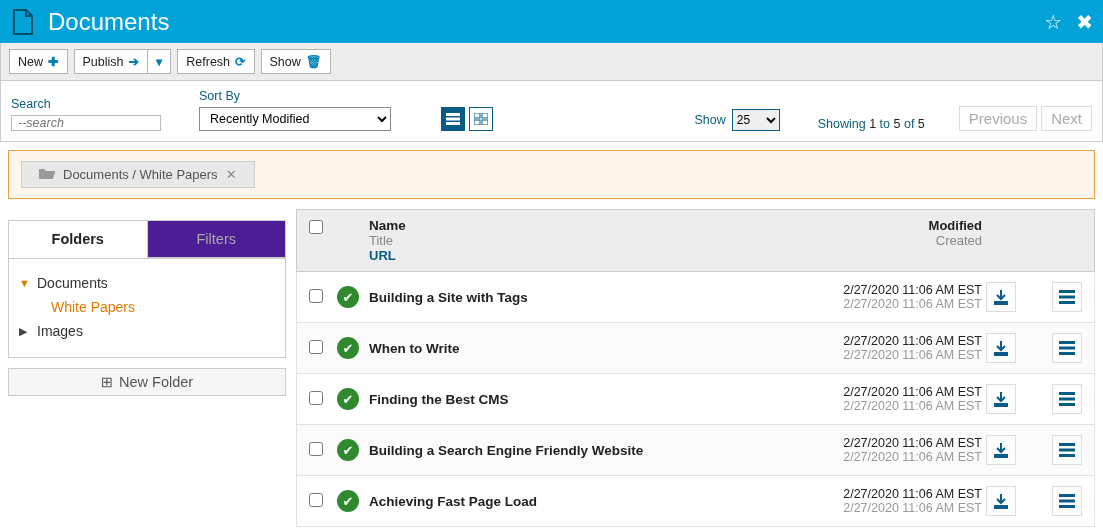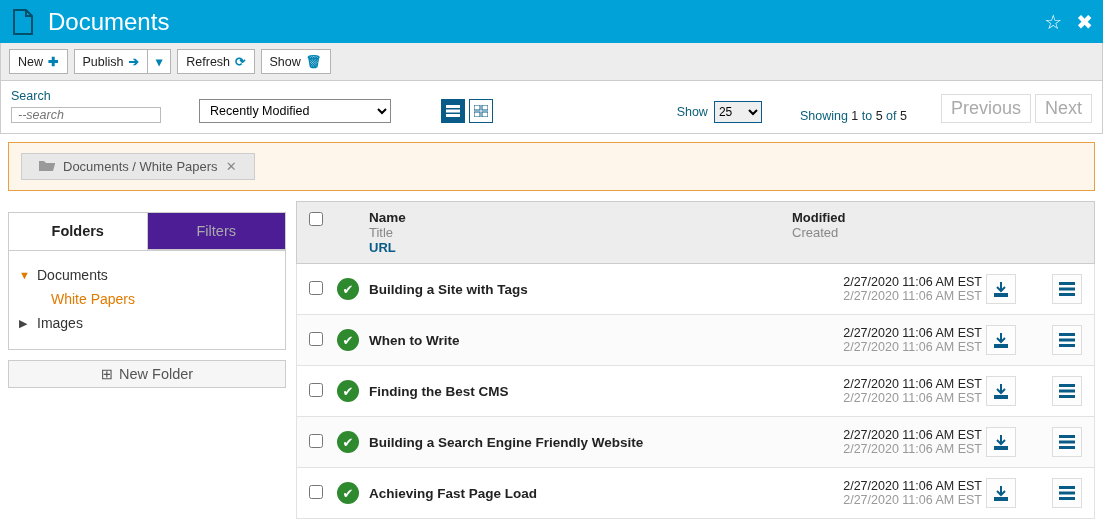--- a/index.html
+++ b/index.html
@@ -28,21 +28,21 @@
   .view-toggle { display:flex; margin-left: 12px; }
   .vbtn { width: 24px; height: 24px; border: 1px solid #0a5c88; display:flex;align-items:center;justify-content:center; cursor:pointer; }
   .vbtn.active { background: #0a5c88; color: #fff; }
   .vbtn:not(.active) { color: #0a5c88; background:#fff; }
   .vbtn + .vbtn { margin-left: 4px; }
   .show-wrap { display:flex; align-items:center; color:#0b5f7a; font-size:12.5px; gap:6px; margin-left: 20px; }
   .show-select { border:1px solid #0a5c88; height:22px; width:48px; font-size:12px; }
   .showing { color:#0b5f7a; font-size:12.5px; margin-left:18px; }
   .showing b { color:#222; font-weight:400; }
   .pager { display:flex; gap:4px; margin-left:14px; }
-  .pbtn { border:1px solid #ddd; background:#fff; color:#aaa; padding:3px 9px; font-size:18px; cursor:pointer; }
+  .pbtn { border:1px solid #ddd; background:#fff; color:#aaa; padding:3px 9px; font-size:15px; cursor:pointer; }
 
   
   .bc-wrap { margin: 8px 8px 0; border:1px solid #e8a044; background:#fff6eb; padding:10px 12px; }
   .bc-chip { display:inline-flex; align-items:center; background:#e8e8e8; border:1px solid #ccc; padding:5px 17px; font-size:13px; color:#555; gap:8px; }
   .bc-chip .folder-open { color:#999; }
   .bc-chip .bc-x { color:#888; cursor:pointer; }
 
   
   .main { display:flex; margin:10px 8px 0; gap:10px; }
   .left { width: 278px; }
@@ -60,21 +60,21 @@
   .newfolder .plusbox { margin-right:6px; }
 
   .right { flex:1; }
   .thead { display:flex; align-items:flex-start; background:#ededed; border:1px solid #ccc; padding:8px 12px; }
   .th-check { width:28px; padding-top:2px; }
   .th-status { width:32px; }
   .th-name { flex:1; }
   .th-name .l1 { font-weight:bold; color:#222; font-size:13.5px; }
   .th-name .l2 { color:#888; font-size:13px; }
   .th-name .l3 { color:#0a5c88; font-weight:bold; font-size:13px; }
-  .th-dates { width:190px; }
+  .th-dates { width:190px; text-align:right; }
   .th-dates .l1 { font-weight:bold; color:#222; }
   .th-dates .l2 { color:#888; }
   .th-actions { width:100px; }
 
   .trow { display:flex; align-items:center; border:1px solid #e2e2e2; border-top:none; padding:10px 12px; background:#fff; }
   .trow:nth-child(even){ background:#fbfbfb; }
   .r-check { width:28px; }
   .r-status { width:32px; }
   .status-circle { width:22px; height:22px; border-radius:50%; background:#2f8a2f; display:flex; align-items:center; justify-content:center; color:#fff; font-size:13px; }
   .r-name { flex:1; font-weight:bold; font-size:13.5px; color:#222; }
@@ -131,20 +131,21 @@
     </button>
   </span>
 </div>
 
 <div class="filterbar">
   <div class="fb-col">
     <span class="fb-label">Search</span>
     <input class="search-input" placeholder="--search" style="">
   </div>
   <div class="fb-col">
+    <span class="fb-label">Sort By</span>
     <select class="sort-select">
       <option>Recently Modified</option>
     </select>
   </div>
   <div class="view-toggle">
     <div class="vbtn active">
       <svg width="14" height="12">
           <rect y="0" width="14" height="3" fill="currentColor"></rect>
           <rect y="4.5" width="14" height="3" fill="currentColor"></rect>
           <rect y="9" width="14" height="3" fill="currentColor"></rect>

